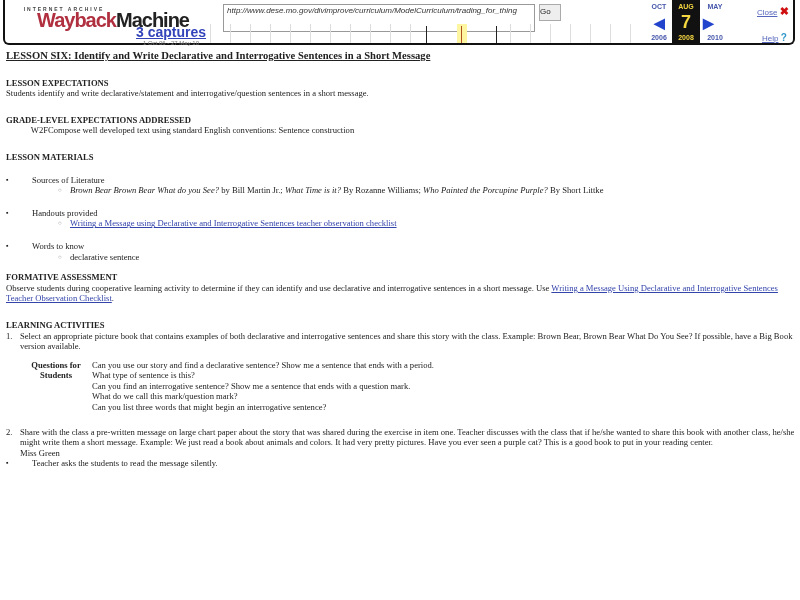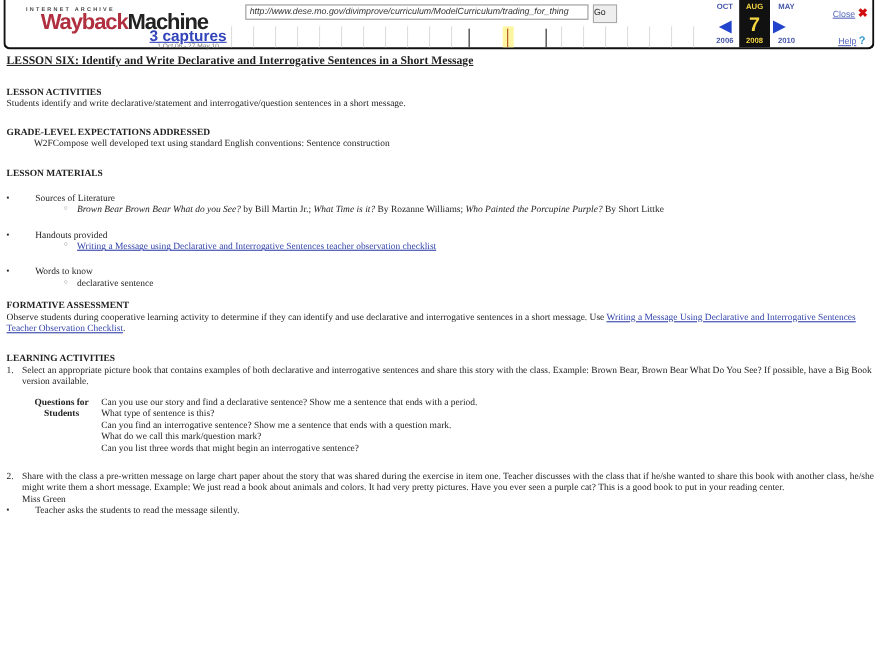--- a/index.html
+++ b/index.html
@@ -6,21 +6,21 @@
   body { width:800px; height:600px; overflow:hidden; background:#fff; position:relative; font-family:"Liberation Serif", serif; color:#222; }
   
   .wb { position:absolute; left:3px; top:0; width:792px; height:45px; border:2px solid #111; border-top:none; border-radius:0 0 6px 6px; background:#fff; box-sizing:border-box; }
   .wb-logo { position:absolute; left:16px; top:6px; width:86px; }
   .wb-logo .ia { font-family:"Liberation Sans", sans-serif; font-size:5px; letter-spacing:2px; color:#444; font-weight:bold; text-align:center; }
   .wb-logo .wm { font-family:"Liberation Sans", sans-serif; font-weight:bold; font-size:20px; letter-spacing:-1px; line-height:17px; text-align:center;margin-left:16px; }
   .wb-logo .wm .a { color:#b03040; } .wb-logo .wm .b { color:#222; }
   .wb-caps { position:absolute; left:130px; top:24px; width:72px; text-align:center; font-family:"Liberation Sans", sans-serif; }
   .wb-caps a { font-size:14px; color:#3344bb; text-decoration:underline; font-weight:bold; display:block; }
   .wb-caps span { font-size:6px; color:#777; display:block; }
-  .wb-url { position:absolute; left:218px; top:4px; width:312px; height:14px; border:1px solid #999; font-family:"Liberation Sans", sans-serif; font-size:8px; padding:1px 3px; box-sizing:border-box; overflow:hidden; white-space:nowrap; color:#333; font-style:italic; }
+  .wb-url { position:absolute; left:218px; top:4px; width:312px; height:28px; border:1px solid #999; font-family:"Liberation Sans", sans-serif; font-size:8px; padding:1px 3px; box-sizing:border-box; overflow:hidden; white-space:nowrap; color:#333; font-style:italic; }
   .wb-go { position:absolute; left:534px; top:4px; width:20px; height:15px; border:1px solid #aaa; background:#eee; font-family:"Liberation Sans", sans-serif; font-size:8px; text-align:left; line-height:14px; }
   .wb-timeline { position:absolute; left:205px; top:24px; width:428px; height:19px; }
   .wb-tick { position:absolute; top:0; width:1px; height:19px; background:#ddd; }
   .wb-cap { position:absolute; top:2px; width:1px; height:17px; background:#222; }
   .wb-hl { position:absolute; top:0; width:10px; height:19px; background:#fdf5a0; }
   .wb-hl i { position:absolute; left:4px; top:2px; width:1px; height:17px; background:#b05020; }
   .wb-nav { position:absolute; left:640px; top:0; font-family:"Liberation Sans", sans-serif; font-weight:bold; }
   .wb-col { position:absolute; top:0; width:28px; text-align:center; font-size:7px; color:#4455aa; }
   .wb-col.cur { background:#111; color:#f5d742; height:43px; }
   .wb-col .m { position:absolute; top:3px; width:100%; }
@@ -108,21 +108,21 @@
       <div class="y">2010</div>
     </div>
   </div>
   <div class="wb-close"><a>Close</a> <b>✖</b></div>
   <div class="wb-help"><a>Help</a> <b>?</b></div>
 </div>
 
 <div class="doc">
   <p class="title">LESSON SIX: Identify and Write Declarative and Interrogative Sentences in a Short Message</p>
 
-  <h3>LESSON ACTIVITIES</h3>
+  <h3>LESSON EXPECTATIONS</h3>
   <p>Students identify and write declarative/statement and interrogative/question sentences in a short message.</p>
 
   <h3>GRADE-LEVEL EXPECTATIONS ADDRESSED</h3>
   <div class="gle">
     <span class="code">W2F</span>
     <span>Compose well developed text using standard English conventions: Sentence construction</span>
   </div>
 
   <h3>LESSON MATERIALS</h3>
   <ul>

